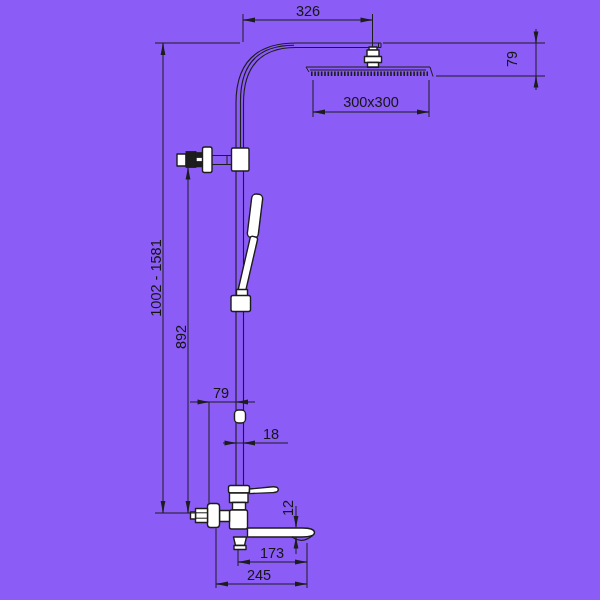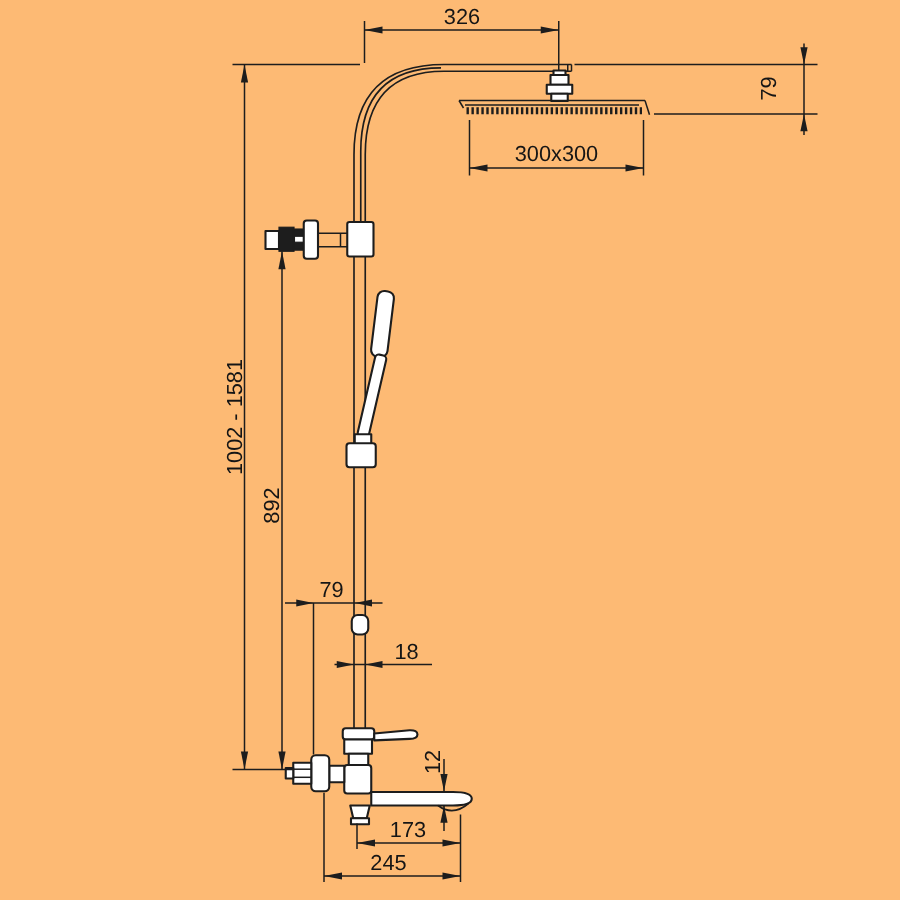--- a/index.html
+++ b/index.html
@@ -1,16 +1,16 @@
 <!DOCTYPE html>
 <html><head>
 <meta charset="utf-8">
 <style>
   html,body{margin:0;padding:0;background:#ffffff;}
-  .stage{position:relative;width:600px;height:600px;background:#fdba74;overflow:hidden;}
+  .stage{position:relative;width:600px;height:600px;background:#8b5cf6;overflow:hidden;}
   svg{display:block;}
   text{font-family:"Liberation Sans","DejaVu Sans",sans-serif;font-size:14.5px;fill:#151515;}
   .fix{stroke:#1d1d1d;stroke-width:1.4;fill:#ffffff;stroke-linejoin:round;stroke-linecap:butt;}
   .fixthin{stroke:#1d1d1d;stroke-width:1.1;fill:none;}
   .dark{fill:#1d1d1d;stroke:#1d1d1d;stroke-width:0.8;}
   .dim{stroke:#1d1d1d;stroke-width:1;fill:none;}
   .arr{fill:#1d1d1d;stroke:none;}
 </style>
 </head>
 <body>

